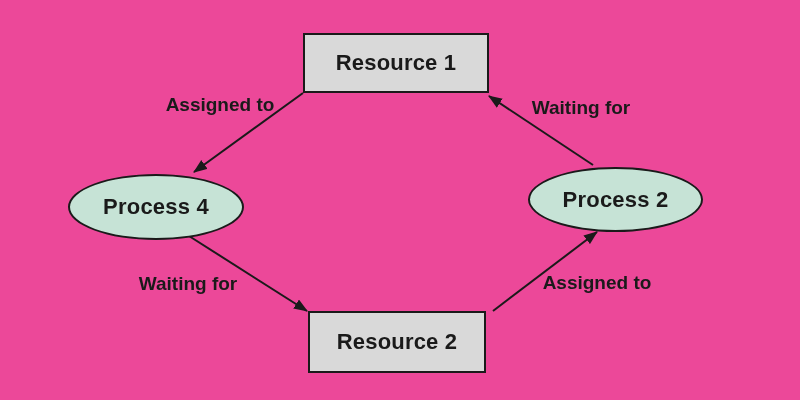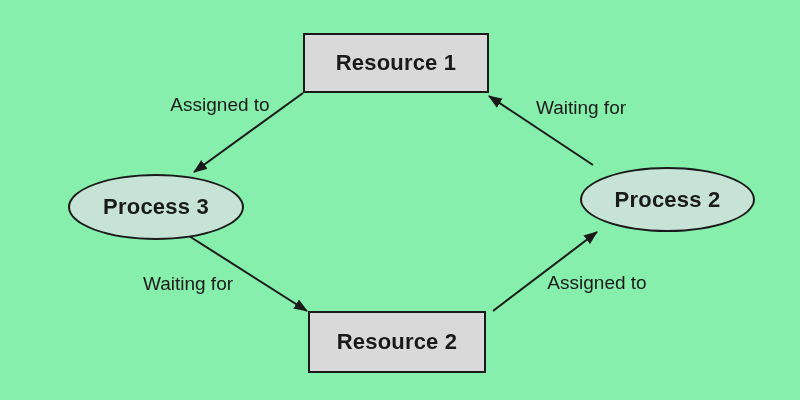--- a/index.html
+++ b/index.html
@@ -4,21 +4,21 @@
 <style>
   html, body {
     margin: 0;
     padding: 0;
     background: #f2f2f2;
   }
   .stage {
     position: relative;
     width: 800px;
     height: 400px;
-    background: #86efac;
+    background: #ec4899;
     font-family: "Liberation Sans", "DejaVu Sans", sans-serif;
     overflow: hidden;
     text-align: center;
   }
   svg.edges-layer {
     position: absolute;
     left: 0;
     top: 0;
     width: 800px;
     height: 400px;
@@ -43,26 +43,26 @@
   .node-rect {
     background: #d9d9d9;
   }
   .node-ellipse {
     background: #c6e3d6;
     border-radius: 50%;
   }
   #node-resource-1 { left: 303px; top: 33px;  width: 186px; height: 60px; }
   #node-resource-2 { left: 308px; top: 311px; width: 178px; height: 62px; }
   #node-process-1  { left: 68px;  top: 174px; width: 176px; height: 66px; }
-  #node-process-2  { left: 580px; top: 167px; width: 175px; height: 65px; }
+  #node-process-2  { left: 528px; top: 167px; width: 175px; height: 65px; }
   .edge-label {
     position: absolute;
     transform: translate(-50%, -50%);
     font-size: 19px;
-    font-weight: 400;
+    font-weight: 700;
     color: #1a1a1a;
     white-space: nowrap;
   }
   #label-assigned-top  { left: 220px; top: 105px; }
   #label-waiting-top   { left: 581px; top: 108px; }
   #label-waiting-bot   { left: 188px; top: 284px; }
   #label-assigned-bot  { left: 597px; top: 283px; }
 </style>
 </head>
 <body>
@@ -83,21 +83,21 @@
 
   <div class="node node-rect" id="node-resource-1">
     <span>Resource 1</span>
   </div>
 
   <div class="node node-rect" id="node-resource-2">
     <span>Resource 2</span>
   </div>
 
   <div class="node node-ellipse" id="node-process-1">
-    <span>Process 3</span>
+    <span>Process 4</span>
   </div>
 
   <div class="node node-ellipse" id="node-process-2">
     <span>Process 2</span>
   </div>
 
   <div class="edge-label" id="label-assigned-top">Assigned to</div>
 
   <div class="edge-label" id="label-waiting-top">Waiting for</div>
 

